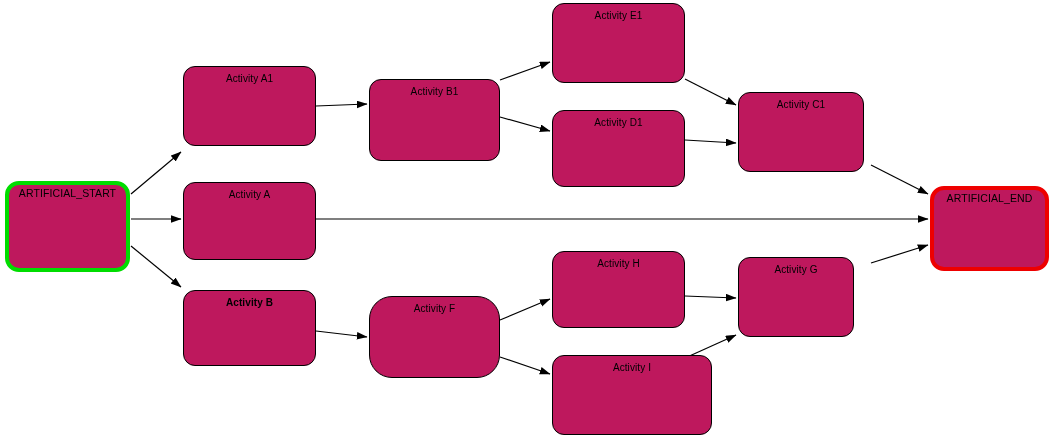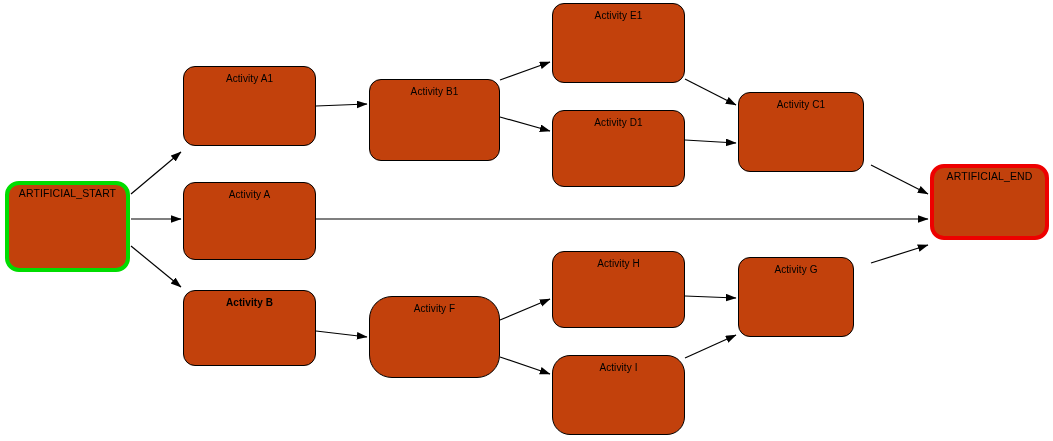--- a/index.html
+++ b/index.html
@@ -18,21 +18,21 @@
   #edge-layer {
     position: absolute;
     left: 0;
     top: 0;
     width: 1053px;
     height: 441px;
   }
   .node {
     position: absolute;
     box-sizing: border-box;
-    background: #c2410c;
+    background: #be185d;
     border-radius: 12px;
     z-index: 2;
   }
   .node.activity {
     border: 1px solid #000000;
   }
   .node.start {
     border: 4px solid #00dd00;
     border-radius: 14px;
   }
@@ -110,27 +110,27 @@
       </div>
       <div class="node activity" style="left: 552px; top: 3px; width: 133px; height: 80px;">
         <div class="node-label">Activity E1</div>
       </div>
       <div class="node activity" style="left: 552px; top: 110px; width: 133px; height: 77px;">
         <div class="node-label">Activity D1</div>
       </div>
       <div class="node activity" style="left: 552px; top: 251px; width: 133px; height: 77px; padding-left: 16px;">
         <div class="node-label">Activity H</div>
       </div>
-      <div class="node activity" style="left: 552px; top: 355px; width: 133px; height: 80px; border-radius: 18px;">
+      <div class="node activity" style="left: 552px; top: 355px; width: 160px; height: 80px;">
         <div class="node-label">Activity I</div>
       </div>
       <div class="node activity" style="left: 738px; top: 92px; width: 126px; height: 80px;">
         <div class="node-label">Activity C1</div>
       </div>
       <div class="node activity" style="left: 738px; top: 257px; width: 116px; height: 80px;">
         <div class="node-label">Activity G</div>
       </div>
-      <div class="node end" style="left: 930px; top: 164px; width: 119px; height: 76px;">
+      <div class="node end" style="left: 930px; top: 186px; width: 119px; height: 85px;">
         <div class="node-label">ARTIFICIAL_END</div>
       </div>
     </div>
 
 </div>
 
 </body></html>

